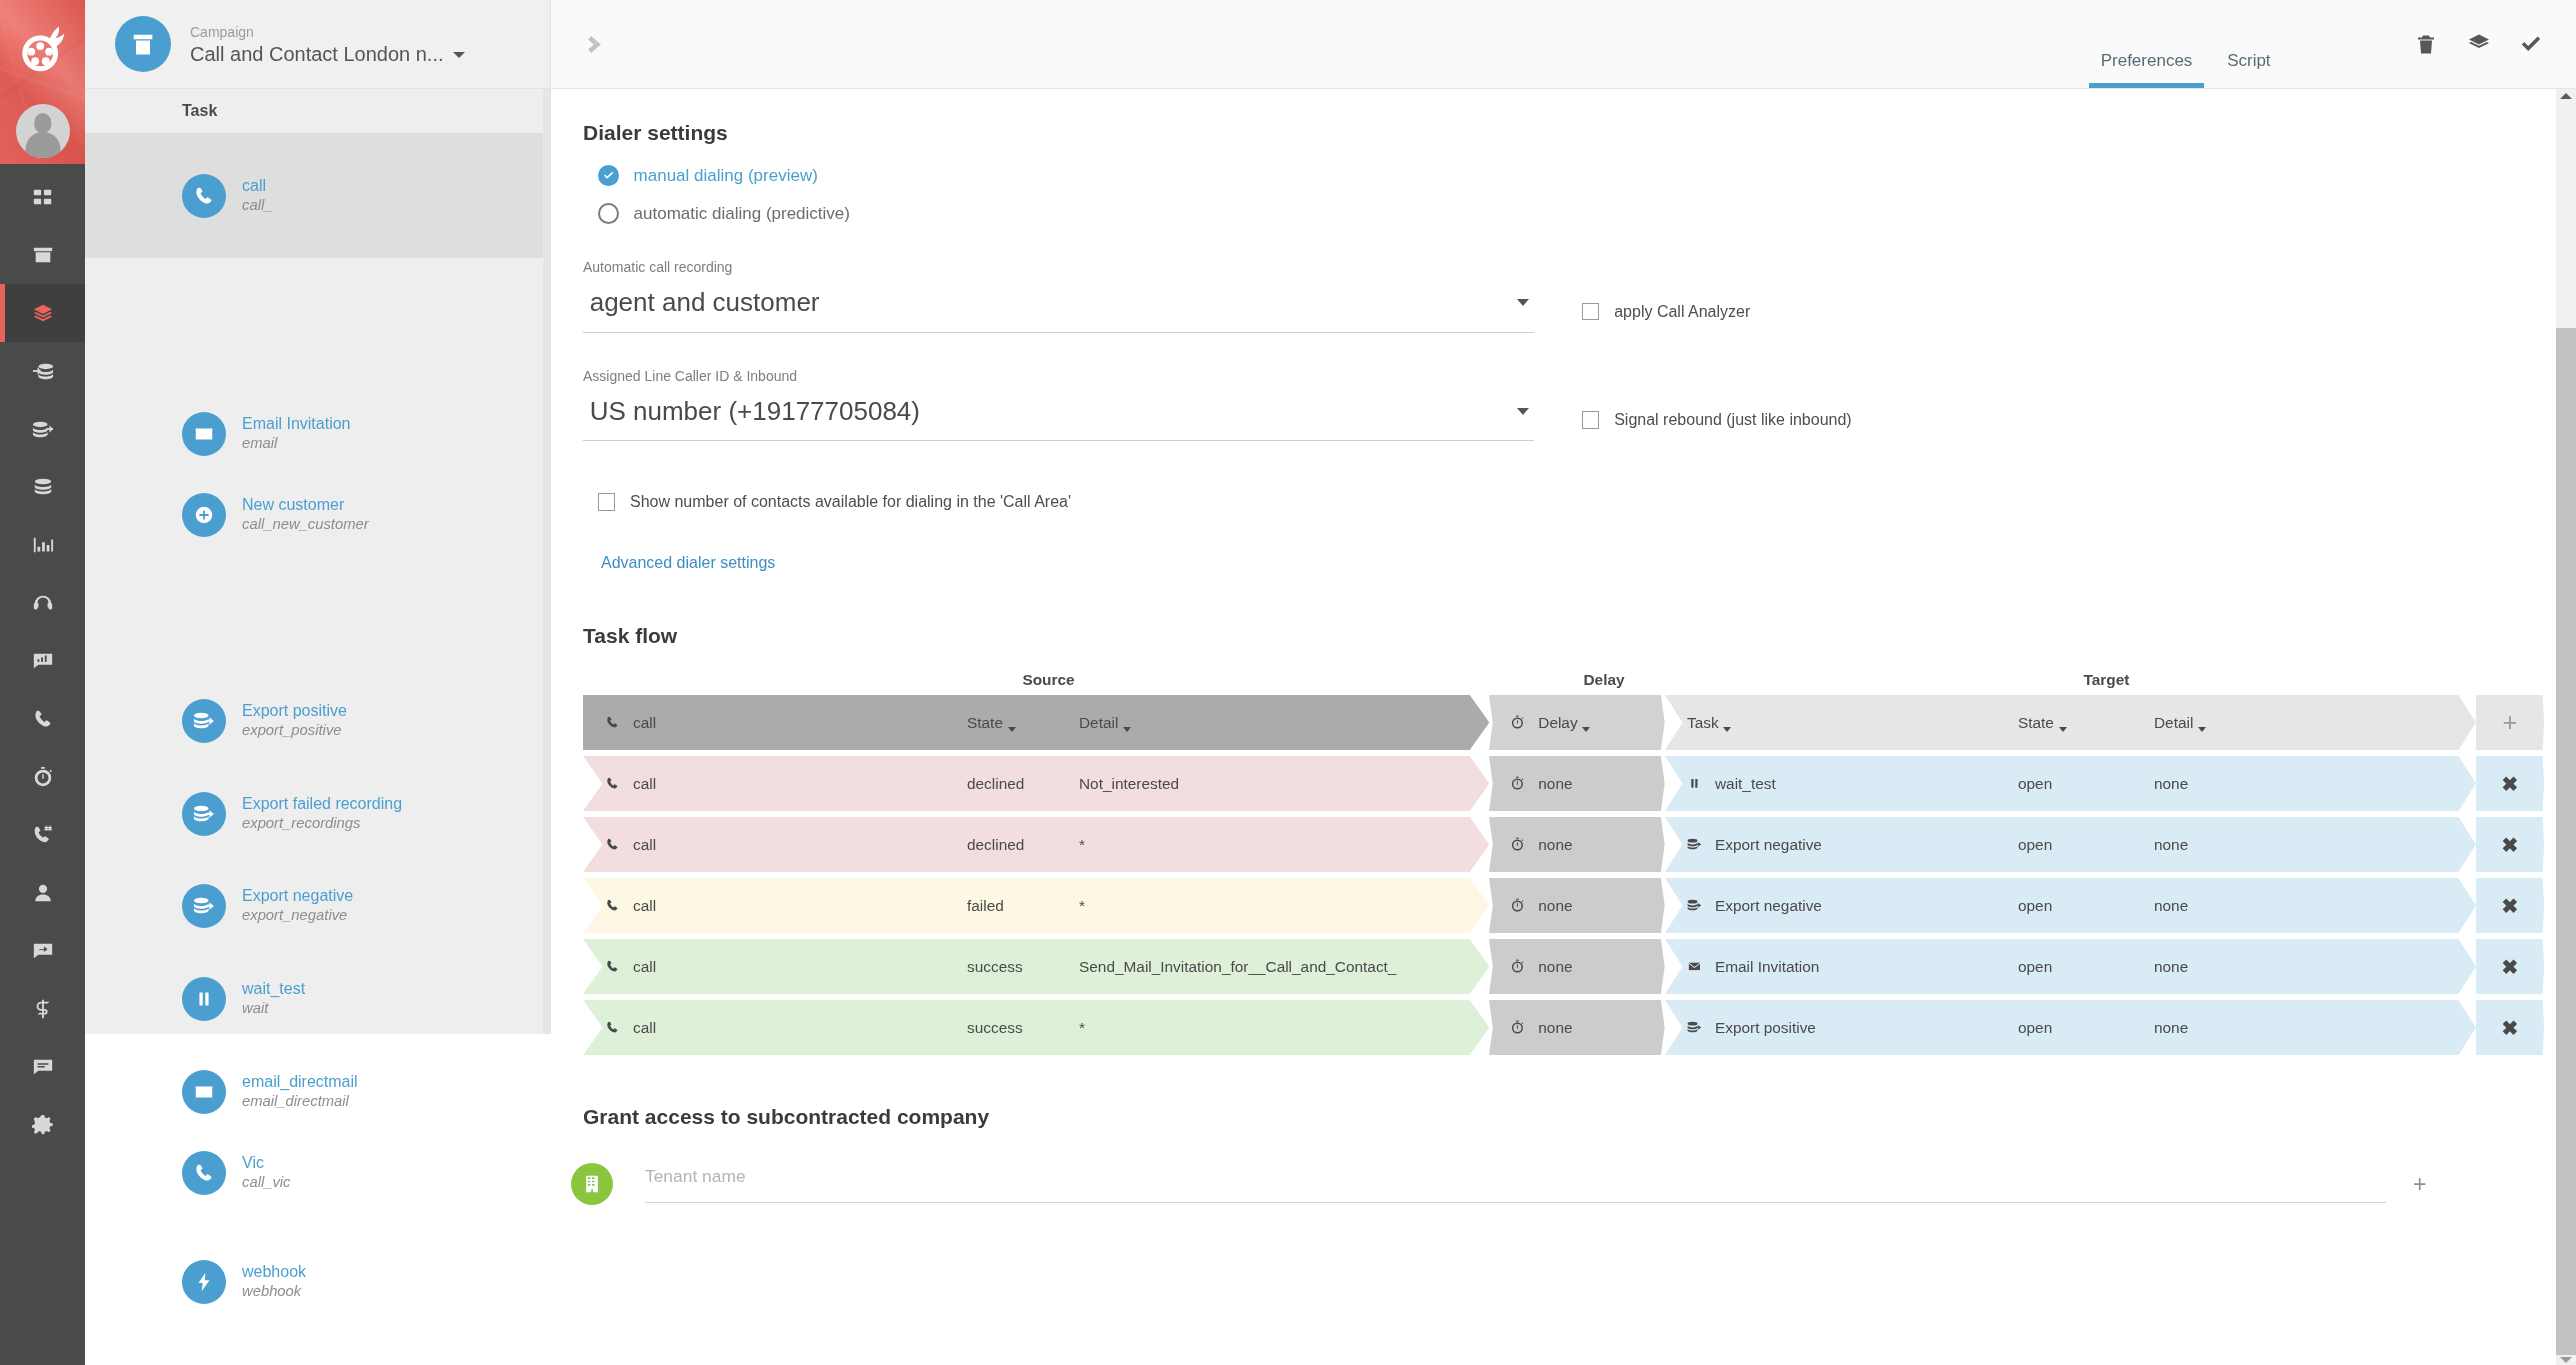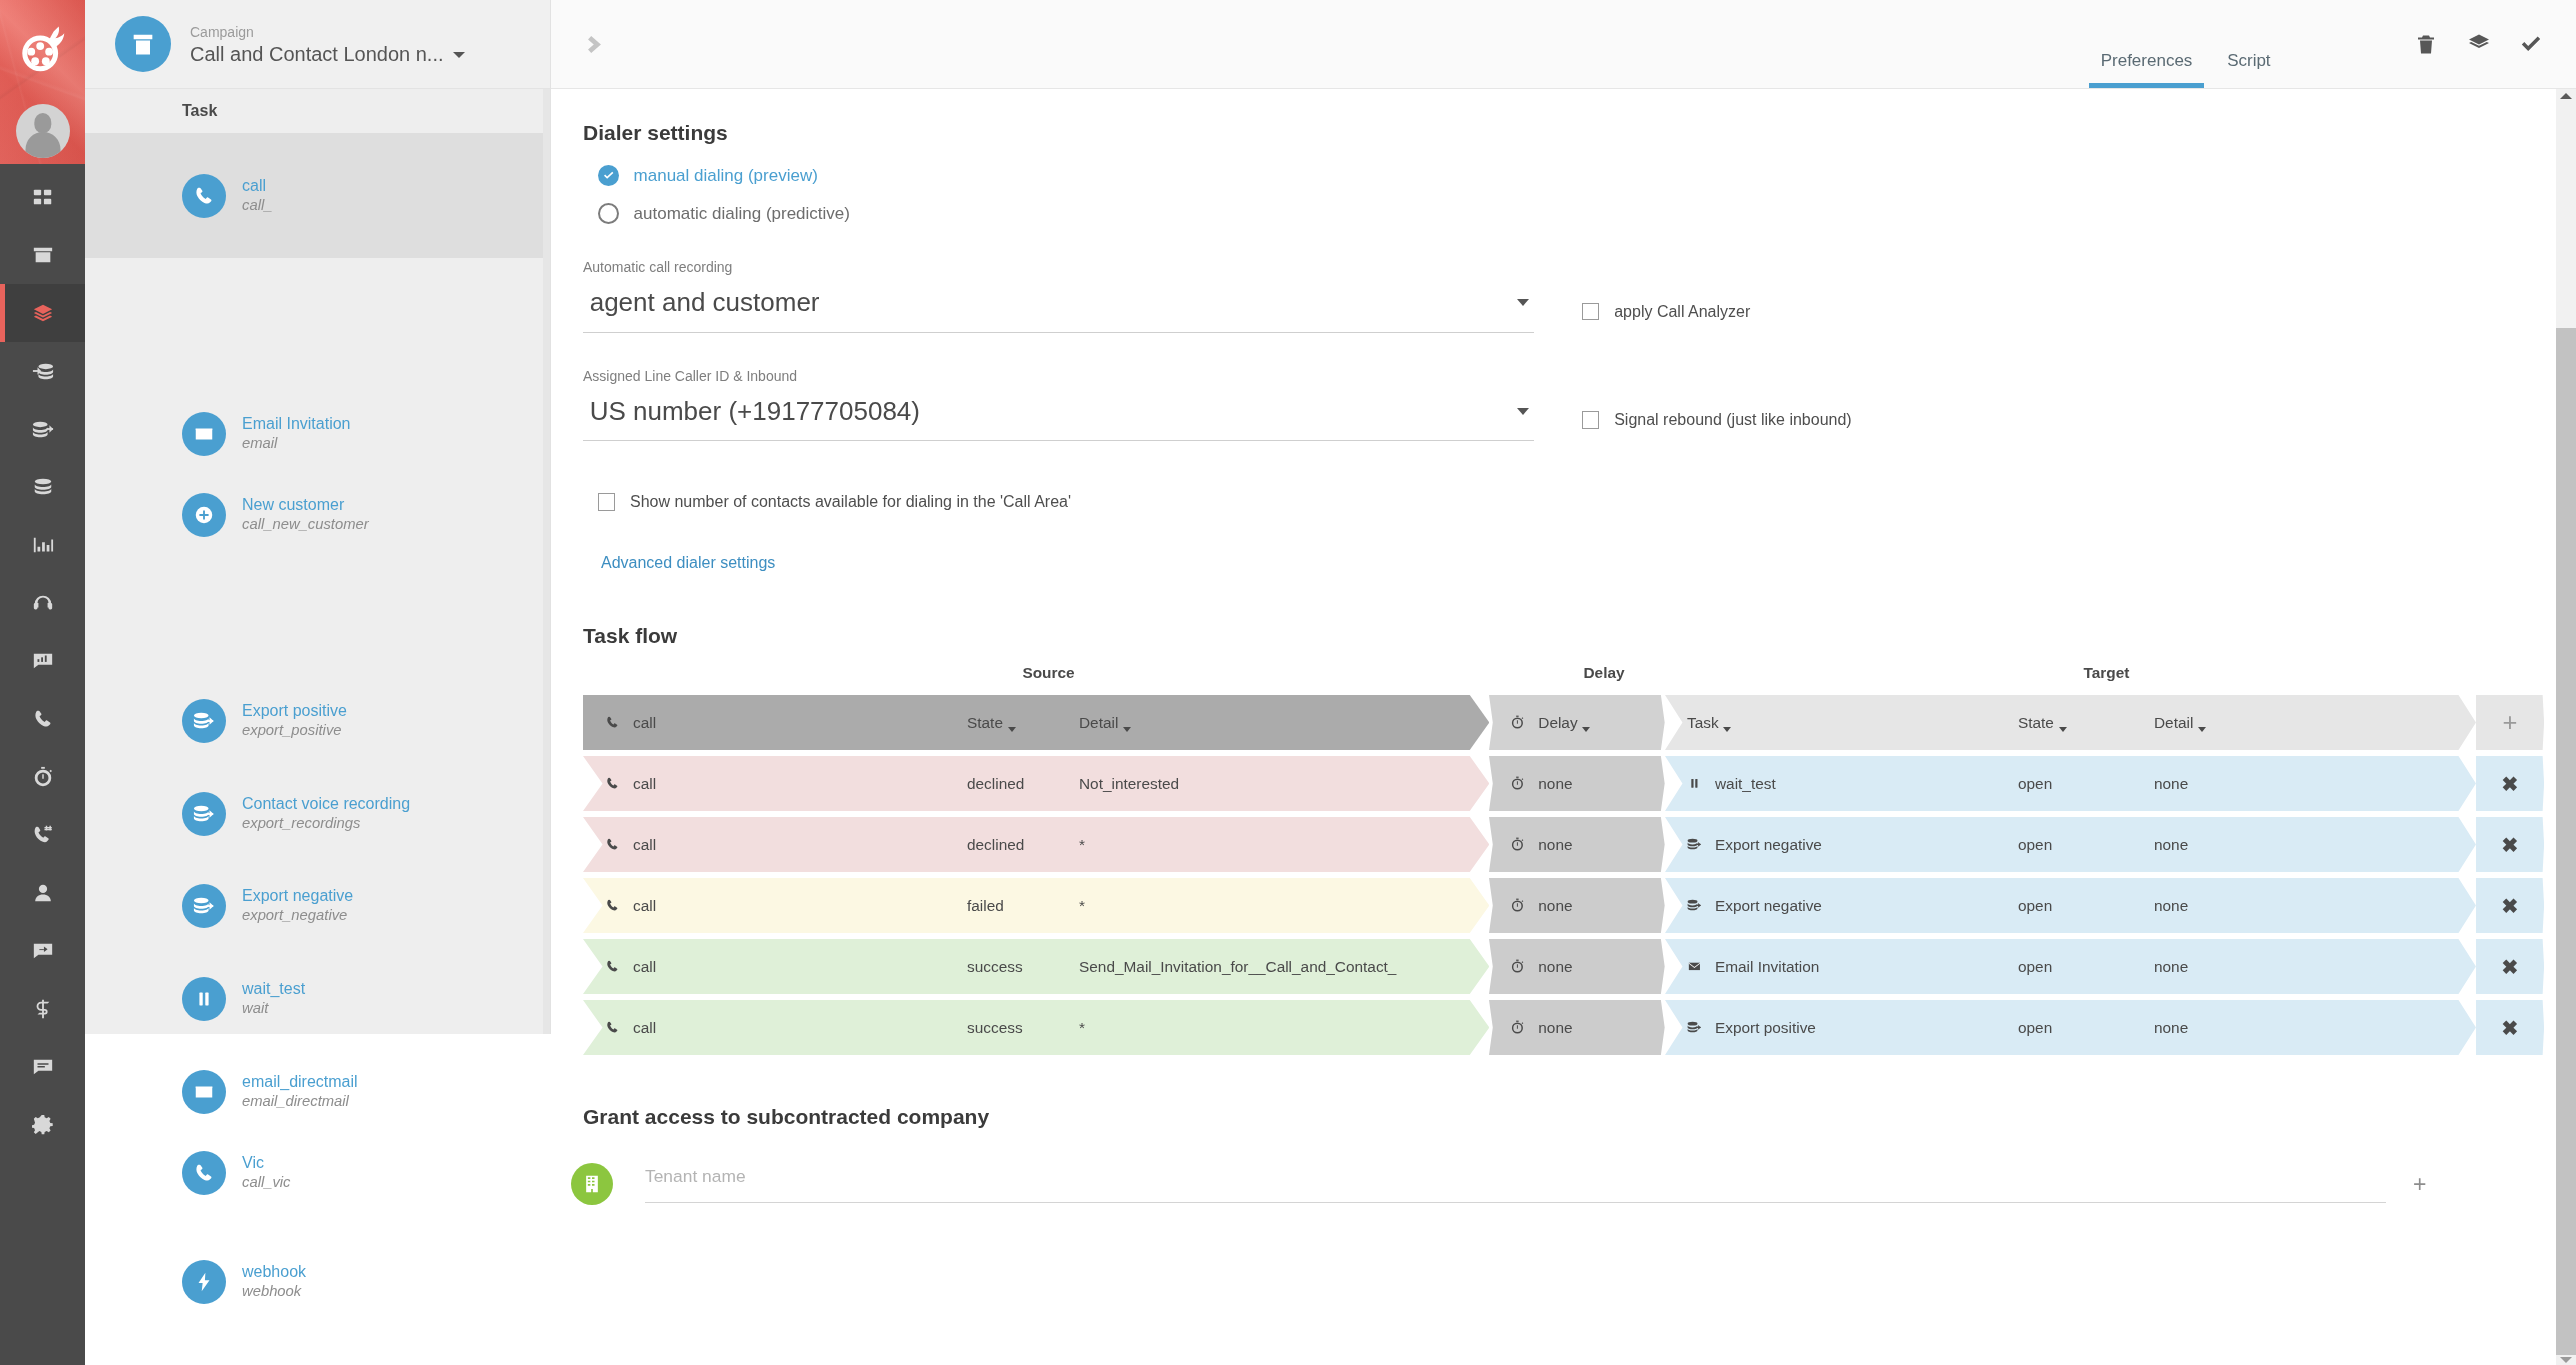--- a/index.html
+++ b/index.html
@@ -155,21 +155,21 @@
   .cbx-lab { font-size: 16px; color: #4e4e4e; }
 
   .cbx-row { margin-top: 52px; display:flex; align-items:center; gap: 14.8px; padding-left: 14.8px; }
 
   .link { margin-top: 43px; padding-left: 18px; font-size: 16px; color: #3d8ec1; cursor:pointer; display:inline-block; }
 
   
   h2.sec2 { font-size: 21px; font-weight: bold; color:#3b3b3b; margin-top: 52px; margin-bottom: 0; }
 
   .flow { margin-top: 16px; padding-left: 32px; padding-right: 32px; }
-  .flow-colhdr { display: flex; height: 31px; font-size: 15.4px; color: #4a4a4a; font-weight: bold; }
+  .flow-colhdr { display: flex; height: 31px; align-items: center; font-size: 15.4px; color: #4a4a4a; font-weight: bold; }
   .ch-source { width: 931px; text-align: center; }
   .ch-delay { width: 180px; text-align:center; }
   .ch-target { width: 825px; text-align:center; }
 
   .frow { display:flex; align-items:stretch; height: 55px; margin-bottom: 6px; }
   .seg { position: relative; display:flex; align-items:center; font-size: 15.4px; color: #4a4a4a; }
   .seg-src { width: 931px; padding-left: 22px; }
   .seg-dly { width: 180px; padding-left: 21px; }
   .seg-tgt { width: 833px; padding-left: 22px; }
 
@@ -424,21 +424,21 @@
         <span class="ti-icon">
           <svg viewBox="0 0 24 24">
             <ellipse cx="9" cy="6" rx="8" ry="3"></ellipse>
             <path d="M1 9c0 1.7 3.6 3 8 3s8-1.3 8-3v3c0 1.7-3.6 3-8 3s-8-1.3-8-3z"></path>
             <path d="M1 14c0 1.7 3.6 3 8 3s8-1.3 8-3v3c0 1.7-3.6 3-8 3s-8-1.3-8-3z"></path>
             <path d="M15 11h7v2h-7z"></path>
             <path d="M18 8l4.5 4-4.5 4z"></path>
           </svg>
         </span>
         <span class="ti-text">
-          <span class="ti-name" style="display:block">Contact voice recording</span>
+          <span class="ti-name" style="display:block">Export failed recording</span>
           <span class="ti-sub" style="display:block">export_recordings</span>
         </span>
       </div>
       <div class="task-row" style="top: 865px; height: 81px;">
         <span class="ti-icon">
           <svg viewBox="0 0 24 24">
             <ellipse cx="9" cy="6" rx="8" ry="3"></ellipse>
             <path d="M1 9c0 1.7 3.6 3 8 3s8-1.3 8-3v3c0 1.7-3.6 3-8 3s-8-1.3-8-3z"></path>
             <path d="M1 14c0 1.7 3.6 3 8 3s8-1.3 8-3v3c0 1.7-3.6 3-8 3s-8-1.3-8-3z"></path>
             <path d="M15 11h7v2h-7z"></path>

